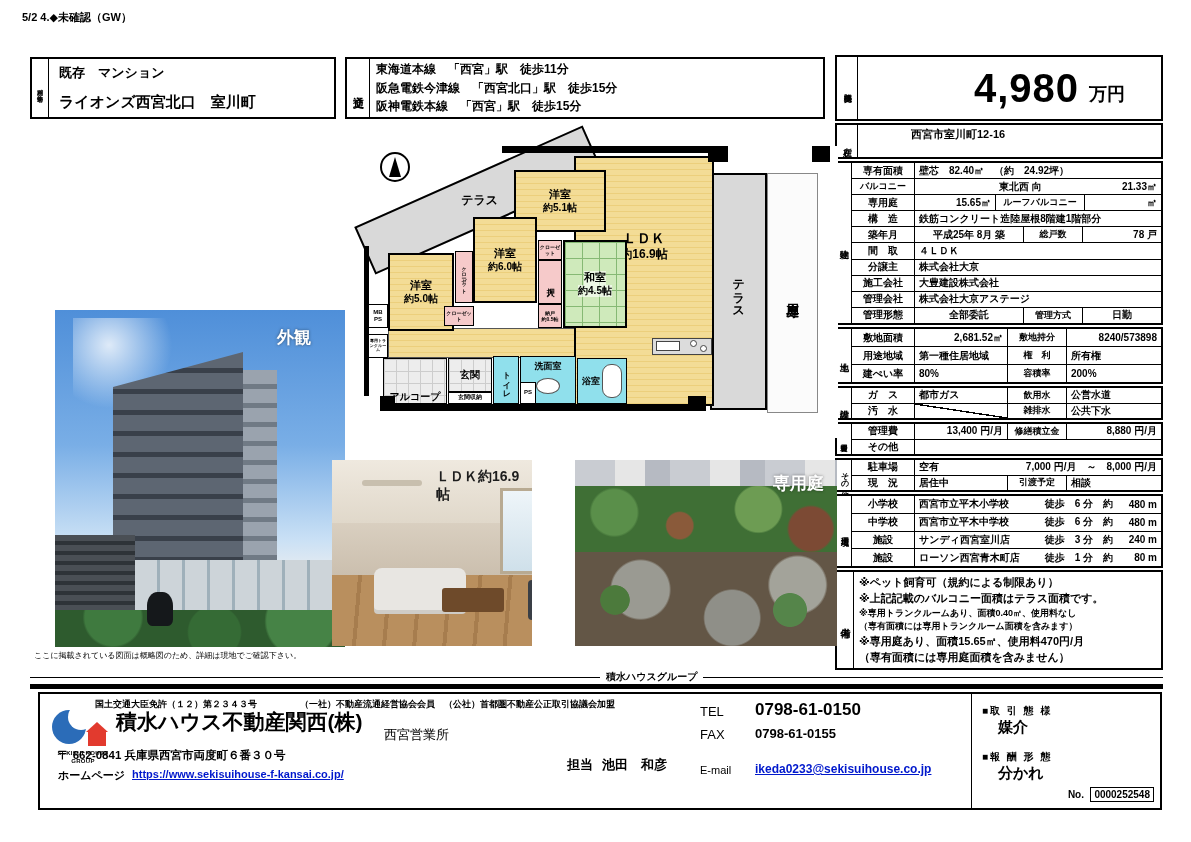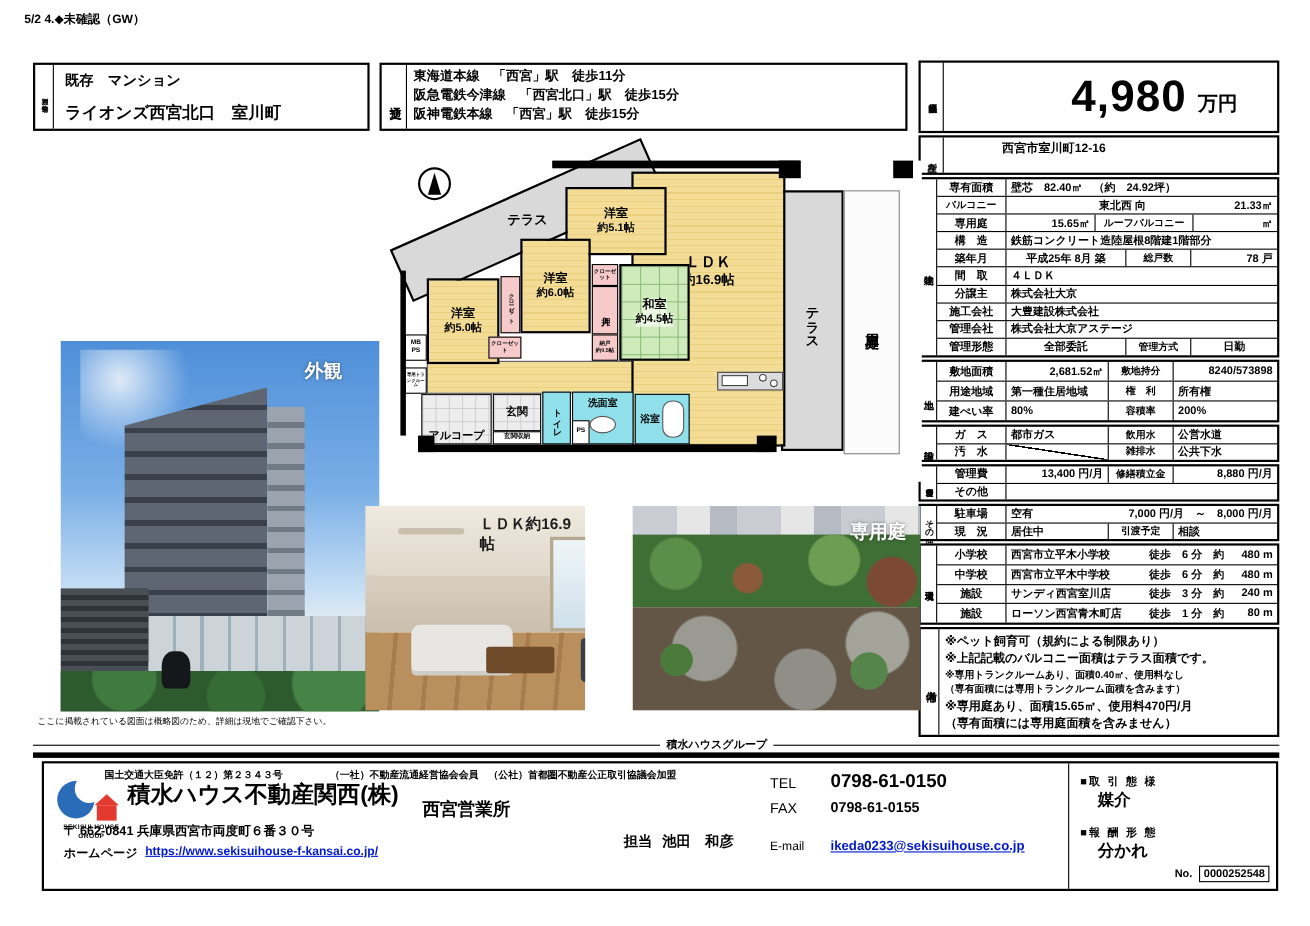--- a/index.html
+++ b/index.html
@@ -52,21 +52,21 @@
   <div class="b" style="left:30px;top:57px;width:306px;height:62px;">
     <div class="vside" style="width:16px;font-size:6px;">種別／物件名</div>
     <div style="flex:1;padding:5px 10px;display:flex;flex-direction:column;justify-content:space-between;">
       <div style="font-size:13px;font-weight:bold;">既存　マンション</div>
       <div style="font-size:15px;font-weight:bold;">ライオンズ西宮北口　室川町</div>
     </div>
   </div>
 
   <div class="b" style="left:345px;top:57px;width:480px;height:62px;">
     <div class="vside" style="width:22px;font-size:11px;">交通</div>
-    <div style="flex:1;padding:2px 6px;display:flex;flex-direction:column;justify-content:flex-start;">
+    <div style="flex:1;padding:2px 6px;display:flex;flex-direction:column;justify-content:space-between;">
       <div style="font-size:12px;font-weight:bold;">東海道本線　「西宮」駅　徒歩11分</div>
       <div style="font-size:12px;font-weight:bold;">阪急電鉄今津線　「西宮北口」駅　徒歩15分</div>
       <div style="font-size:12px;font-weight:bold;">阪神電鉄本線　「西宮」駅　徒歩15分</div>
     </div>
   </div>
 
   <div class="b" style="left:835px;top:55px;width:328px;height:66px;">
     <div class="vside" style="width:20px;font-size:8px;">販売価格</div>
     <div style="flex:1;display:flex;align-items:center;justify-content:flex-end;padding-right:36px;">
       <span style="font-size:40px;font-weight:bold;letter-spacing:1px;">4,980</span>
@@ -424,21 +424,21 @@
 
       <div class="abs" style="left:12px;top:16px;width:60px;height:58px;">
         <div class="abs" style="left:0;top:0;width:34px;height:34px;border-radius:50%;background:#2b6cb8;"></div>
         <div class="abs" style="left:16px;top:-6px;width:26px;height:26px;border-radius:50%;background:#fff;"></div>
         <div class="abs" style="left:34px;top:12px;width:0;height:0;border-left:11px solid transparent;border-right:11px solid transparent;border-bottom:10px solid #e23a2e;"></div>
         <div class="abs" style="left:36px;top:22px;width:18px;height:14px;background:#e23a2e;"></div>
         <div class="abs" style="left:-4px;top:40px;width:70px;text-align:center;font-size:6px;font-weight:bold;letter-spacing:.3px;">SEKISUI HOUSE</div>
         <div class="abs" style="left:-4px;top:48px;width:70px;text-align:center;font-size:6px;font-weight:bold;letter-spacing:.3px;">GROUP</div>
       </div>
       <span class="abs" style="left:76px;top:14px;font-size:21px;font-weight:bold;">積水ハウス不動産関西(株)</span>
-      <span class="abs" style="left:344px;top:32px;font-size:16px;font-weight:bold;">西宮営業所</span>
+      <span class="abs" style="left:344px;top:32px;font-size:13px;font-weight:normal;">西宮営業所</span>
       <span class="abs" style="left:18px;top:54px;font-size:11.5px;font-weight:bold;">〒 662-0841 兵庫県西宮市両度町６番３０号</span>
       <span class="abs" style="left:18px;top:74px;font-size:11px;font-weight:bold;">ホームページ</span>
       <a class="abs" style="left:92px;top:74px;font-size:11px;font-weight:bold;text-decoration:underline;">https://www.sekisuihouse-f-kansai.co.jp/</a>
       <span class="abs" style="left:527px;top:62px;font-size:13px;font-weight:bold;">担当</span>
       <span class="abs" style="left:562px;top:62px;font-size:13px;font-weight:bold;">池田　和彦</span>
       <span class="abs" style="left:660px;top:10px;font-size:13px;">TEL</span>
       <span class="abs" style="left:715px;top:6px;font-size:17px;font-weight:bold;">0798-61-0150</span>
       <span class="abs" style="left:660px;top:33px;font-size:13px;">FAX</span>
       <span class="abs" style="left:715px;top:32px;font-size:13px;font-weight:bold;">0798-61-0155</span>
       <span class="abs" style="left:660px;top:70px;font-size:11px;">E-mail</span>

